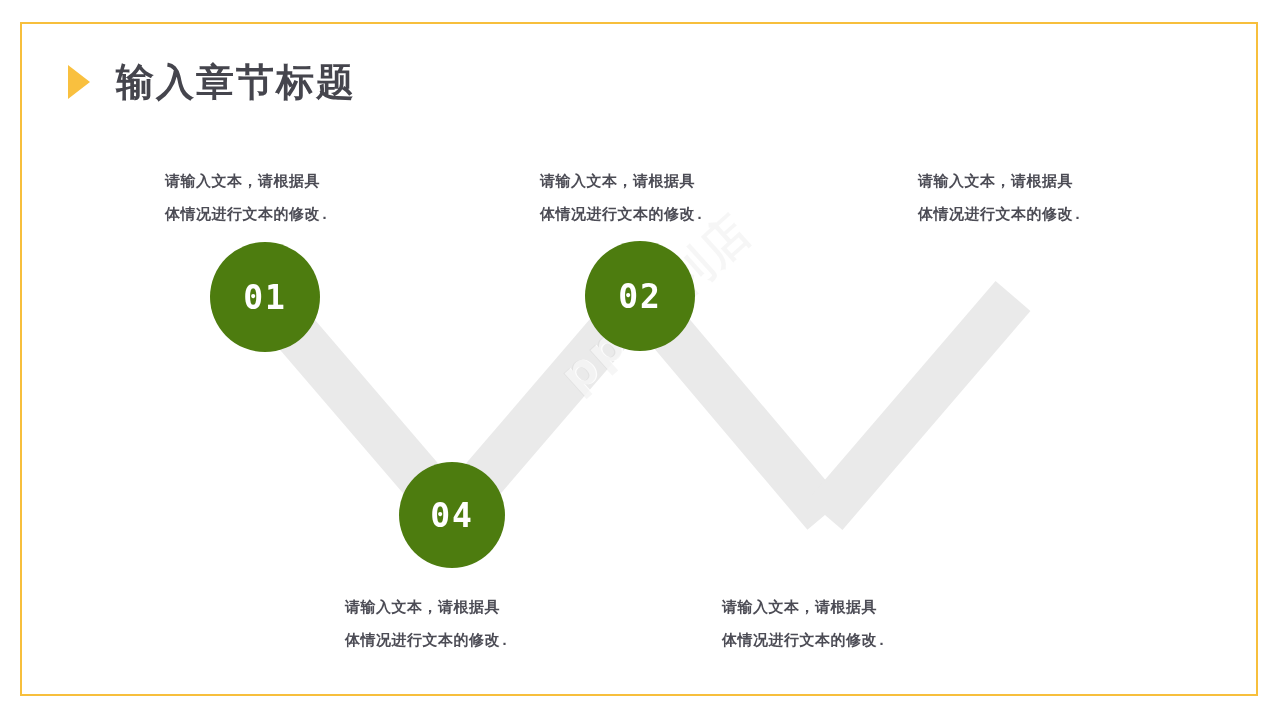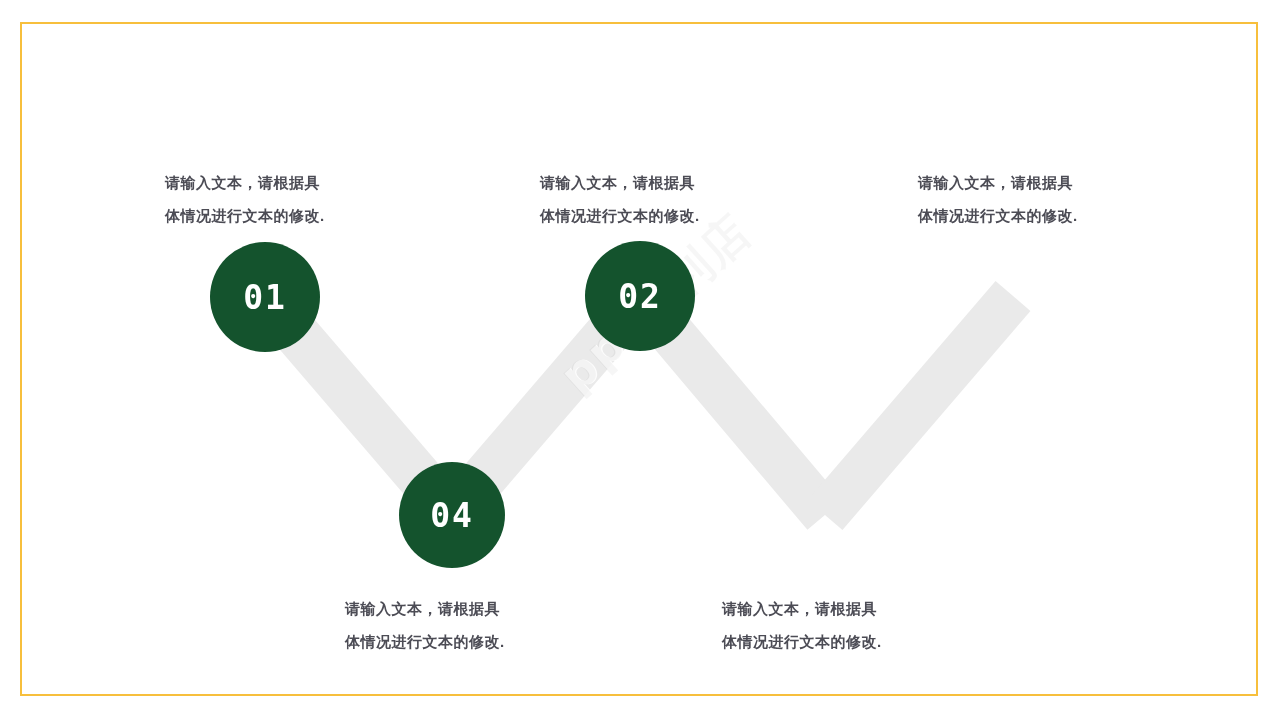--- a/index.html
+++ b/index.html
@@ -88,21 +88,21 @@
     font-family: "DejaVu Sans", "Liberation Sans", sans-serif;
     text-shadow: 1px 1px 0 rgba(255,255,255,0.85);
     pointer-events: none;
     user-select: none;
   }
 
   
   .node {
     position: absolute;
     border-radius: 50%;
-    background: #14532d;
+    background: #4d7c0f;
     display: flex;
     align-items: center;
     justify-content: center;
   }
   .node-num {
     font-family: "DejaVu Sans Mono", "Liberation Mono", monospace;
     color: #ffffff;
     font-size: 33px;
     font-weight: 700;
     letter-spacing: 2px;
@@ -112,41 +112,45 @@
   #node-01 { left: 210px; top: 242px; width: 110px; height: 110px; }
   #node-02 { left: 585px; top: 241px; width: 110px; height: 110px; text-align: center; }
   #node-03 { left: 958px; top: 241px; width: 110px; height: 110px; }
   #node-04 { left: 399px; top: 462px; width: 106px; height: 106px; }
   #node-05 { left: 772px; top: 462px; width: 106px; height: 106px; }
 
   
   .caption {
     position: absolute;
     width: 260px;
-    font-family: Liberation Sans, sans-serif;
+    font-family: Liberation Mono, monospace;
     font-size: 15px;
     font-weight: 700;
     color: #4c4c55;
     line-height: 2.2;
     letter-spacing: 0.5px;
   }
   .caption .line { display: block; }
   .cap-top-1 { left: 165px; top: 166px; text-align: left; }
   .cap-top-2 { left: 540px; top: 166px; text-align: left; }
   .cap-top-3 { left: 918px; top: 166px; text-align: left; }
   .cap-bot-1 { left: 345px; top: 592px; text-align: left; }
   .cap-bot-2 { left: 722px; top: 592px; text-align: left; }
 </style>
 </head>
 <body>
 
 <div id="slide">
 
   <div id="slide-frame"></div>
 
+  <div id="header">
+    <span class="tri-icon"></span>
+    <span id="page-title">输入章节标题</span>
+  </div>
 
   <svg id="connectors" viewBox="0 0 1280 720" xmlns="http://www.w3.org/2000/svg">
     <g stroke="#eaeaea" stroke-width="46" stroke-linecap="butt" fill="none">
       <line x1="265" y1="297" x2="452" y2="515"></line>
       <line x1="452" y1="515" x2="640" y2="296"></line>
       <line x1="640" y1="296" x2="825" y2="515"></line>
       <line x1="825" y1="515" x2="1013" y2="296"></line>
     </g>
   </svg>
 

